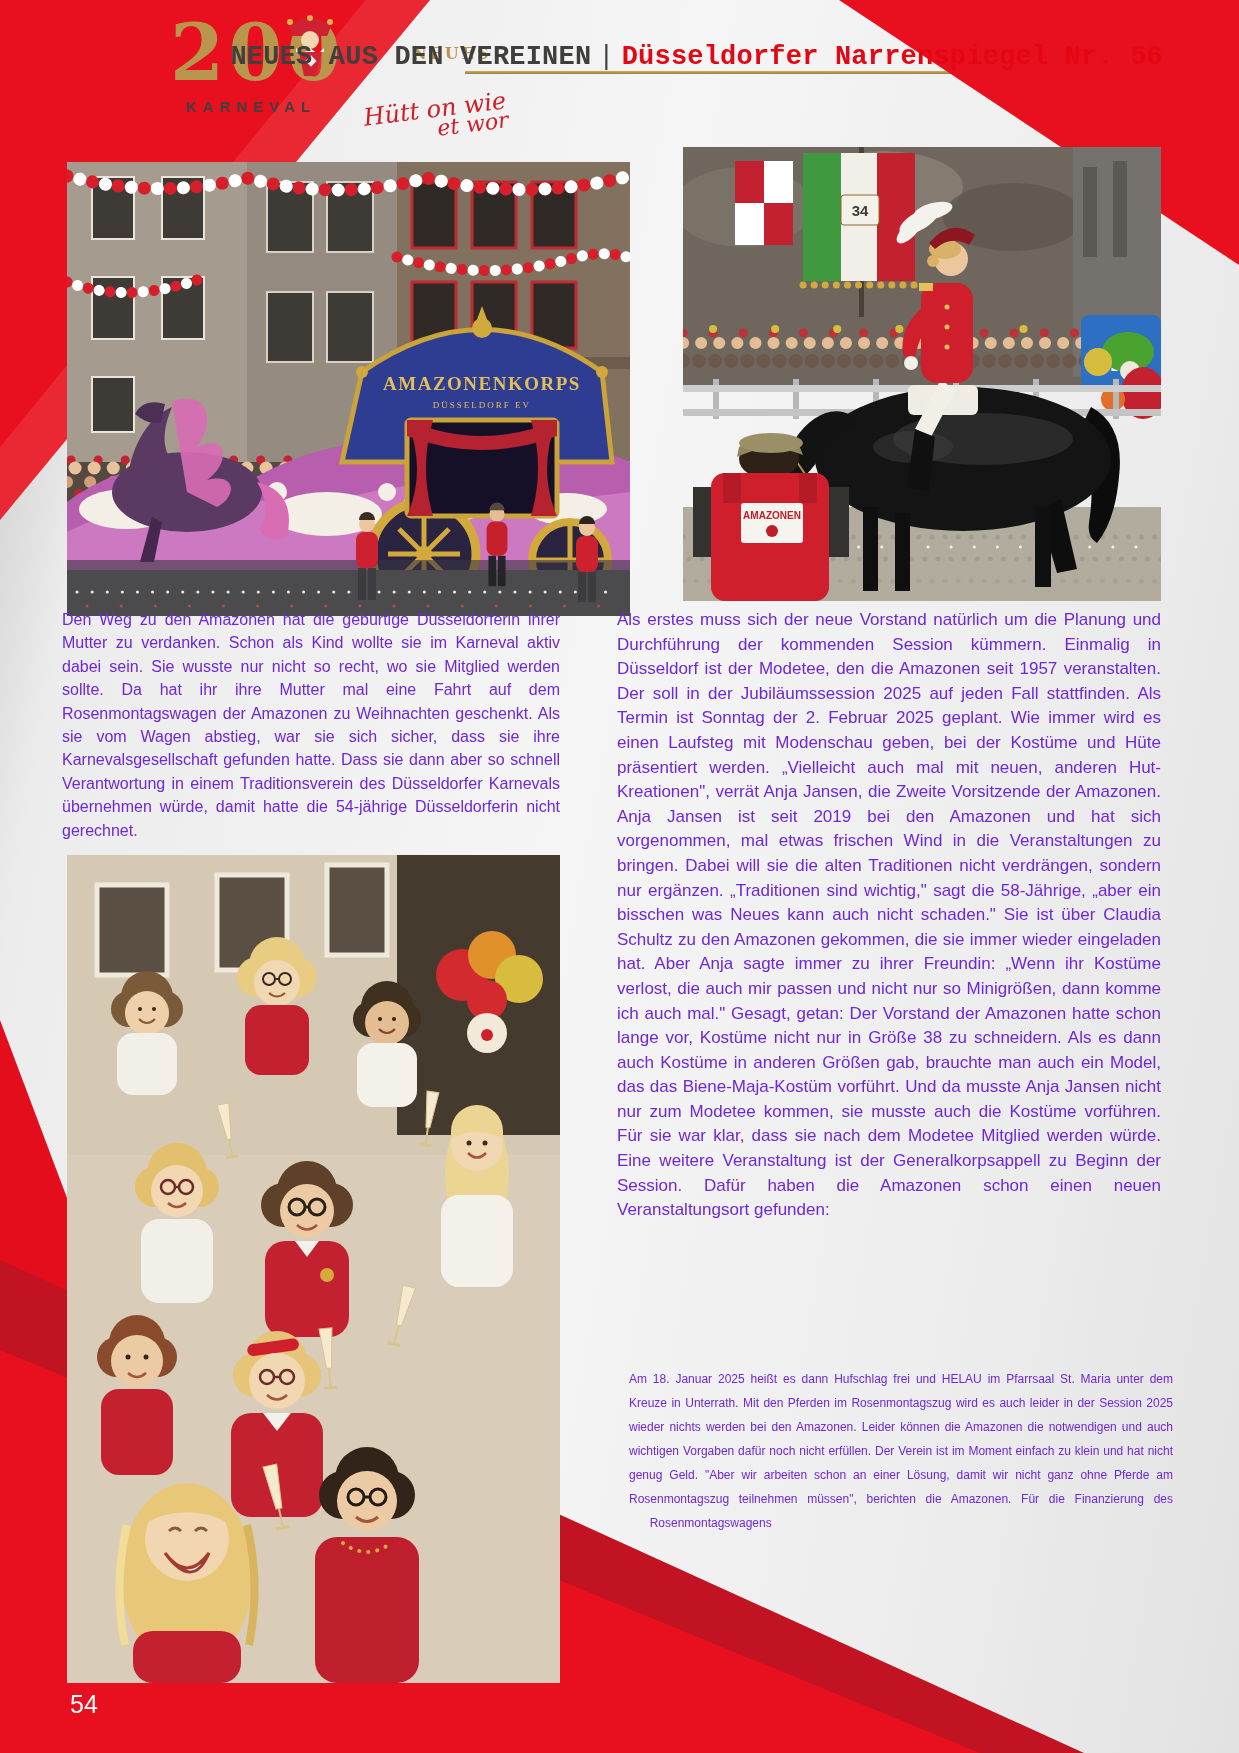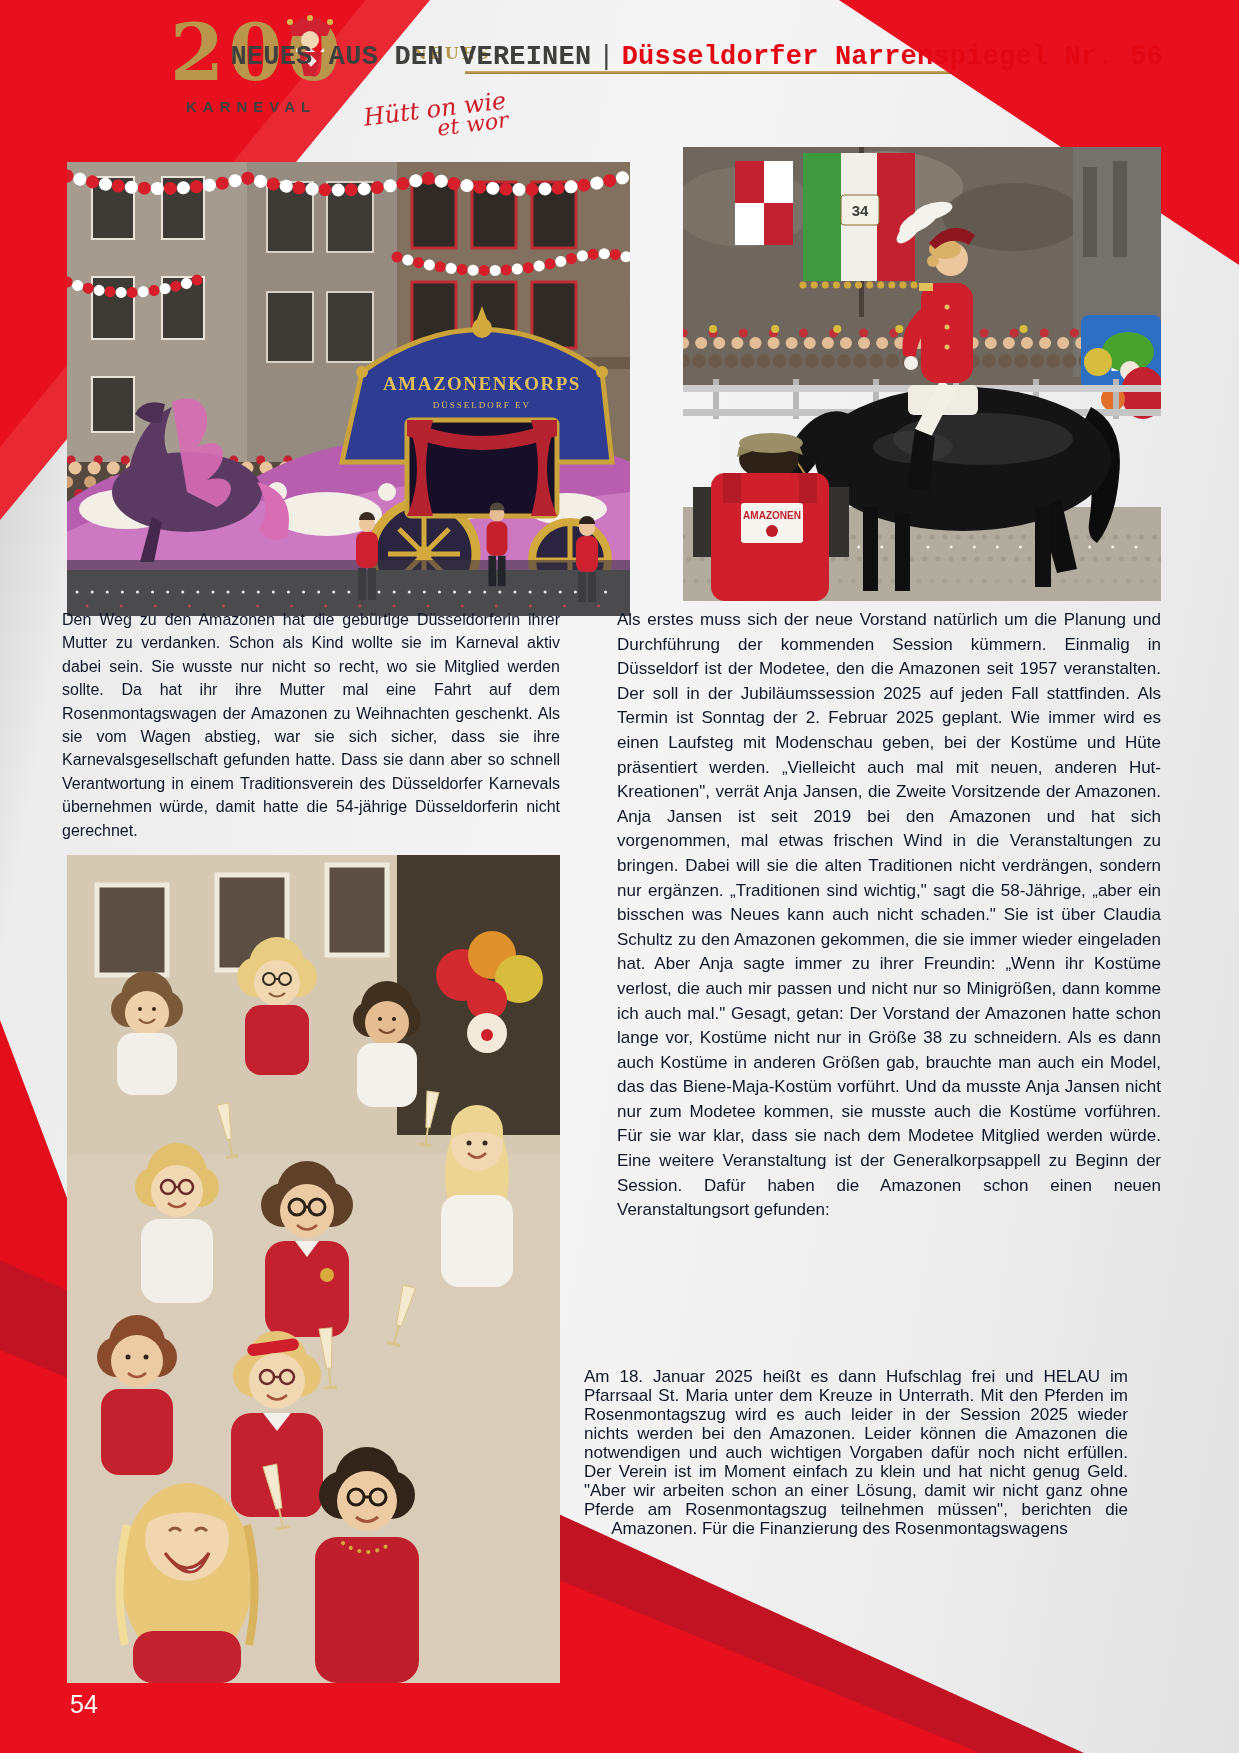--- a/index.html
+++ b/index.html
@@ -42,24 +42,24 @@
             font-size:24px;line-height:20px;text-align:right;width:210px;}
   .logo-motto .m2{font-size:22px;}
   .jester{position:absolute;left:282px;top:12px;}
   
   .photo{overflow:hidden;z-index:3;}
   .photo svg{display:block;}
   #photo-parade{left:67px;top:162px;width:563px;height:454px;}
   #photo-rider{left:683px;top:147px;width:478px;height:534px;}
   #photo-group{left:67px;top:855px;width:493px;height:828px;}
   
-  .col{z-index:3;color:#0f172a;text-align:justify;hyphens:auto;overflow-wrap:break-word;}
+  .col{z-index:3;color:#6d28d9;text-align:justify;hyphens:auto;overflow-wrap:break-word;}
   .col-left{left:62px;top:608px;width:498px;font-size:16px;line-height:23.4px;}
   .col-right-1{left:617px;top:608px;width:544px;font-size:17px;line-height:24.6px;}
-  .col-right-2{left:584px;top:1367px;width:544px;font-size:17px;line-height:19px;}
+  .col-right-2{left:629px;top:1367px;width:544px;font-size:12px;line-height:24px;}
   .col p{margin:0;}
   .diag-float{float:left;width:460px;height:380px;
        shape-outside:polygon(0 174px,453px 380px,0 380px);shape-margin:14px;}
   .page-number{left:70px;top:1690px;z-index:4;color:#ffffff;font-size:25px;font-weight:normal;}
 </style>
 </head>
 <body>
 
 <div>
 

